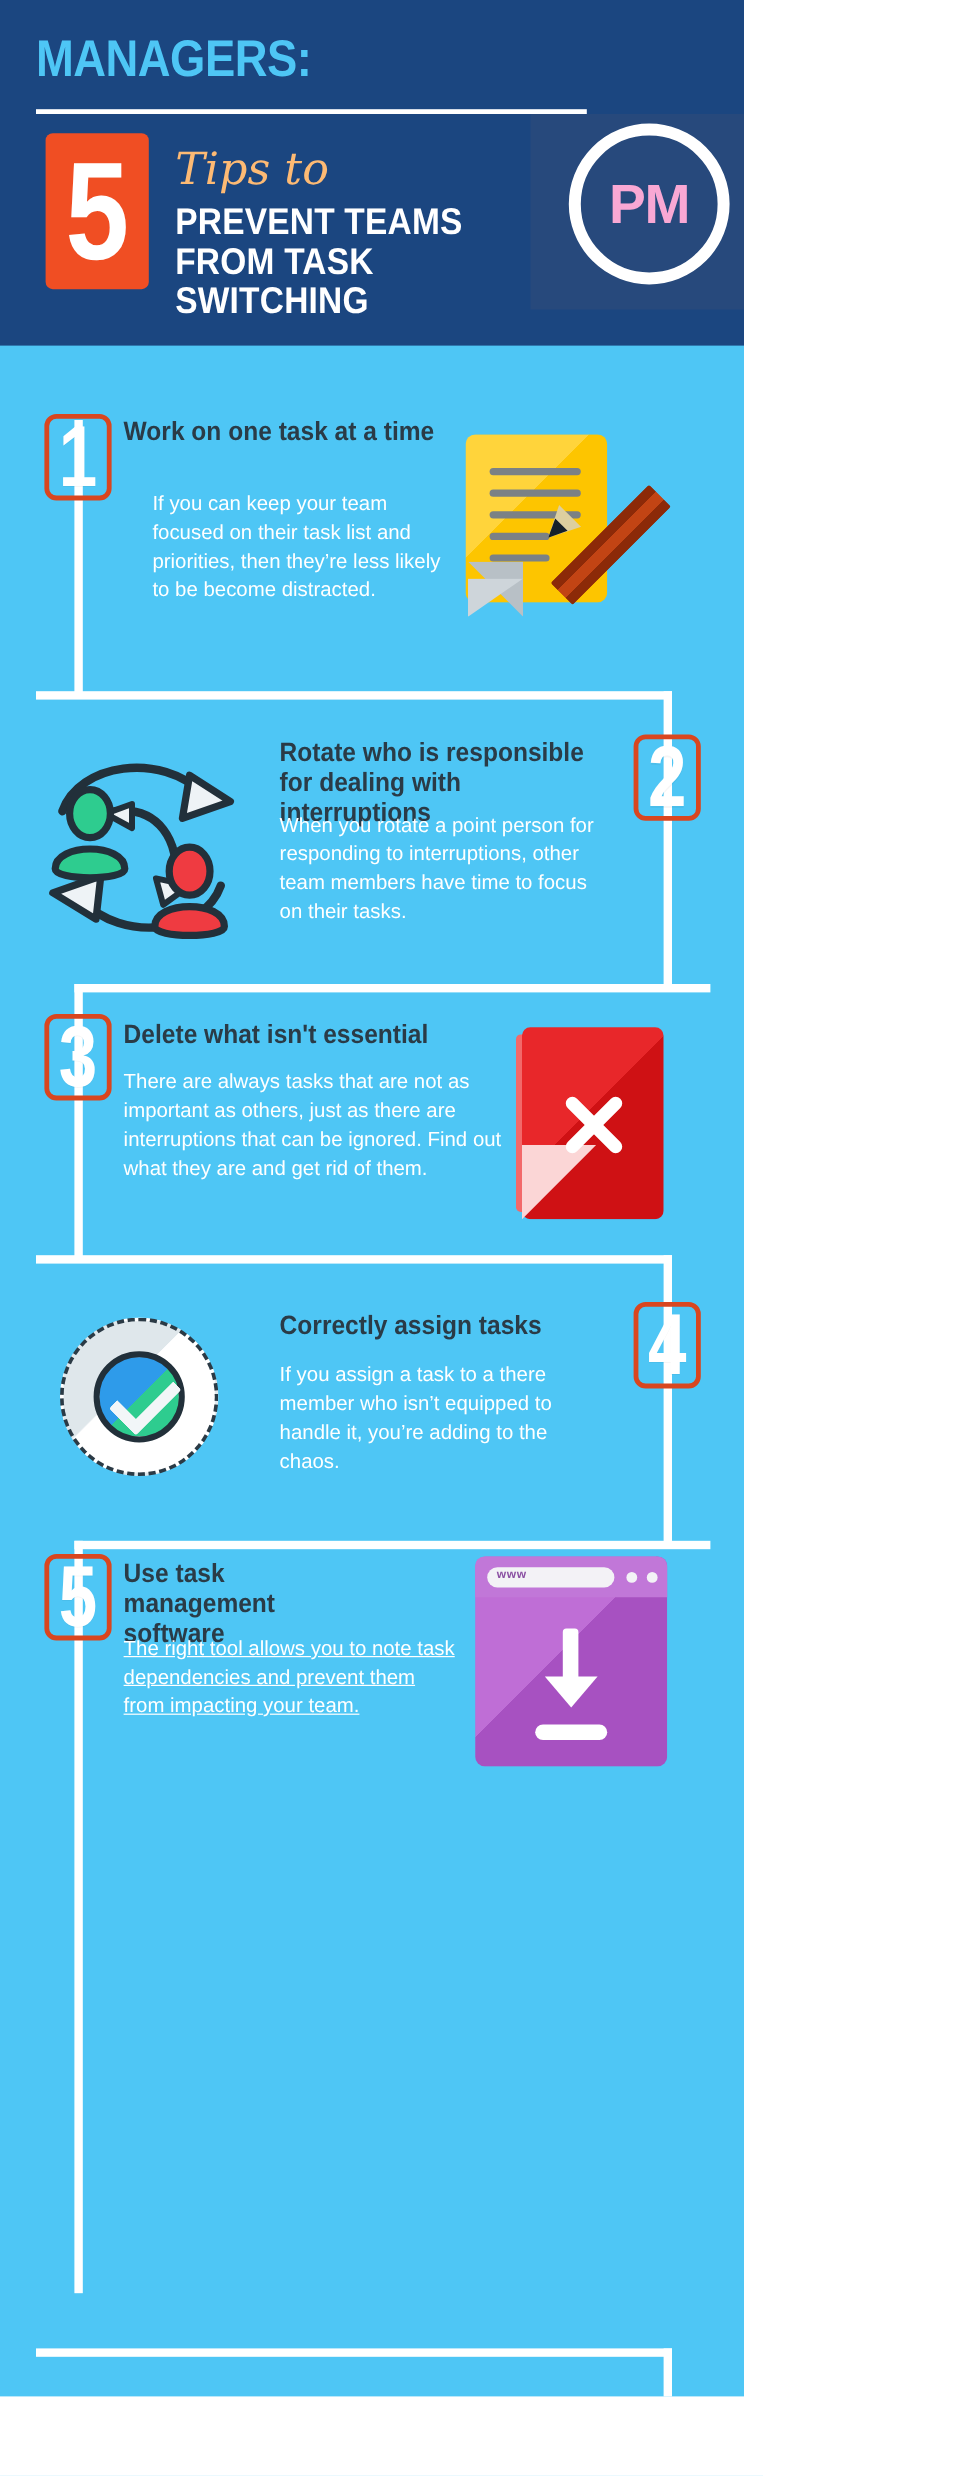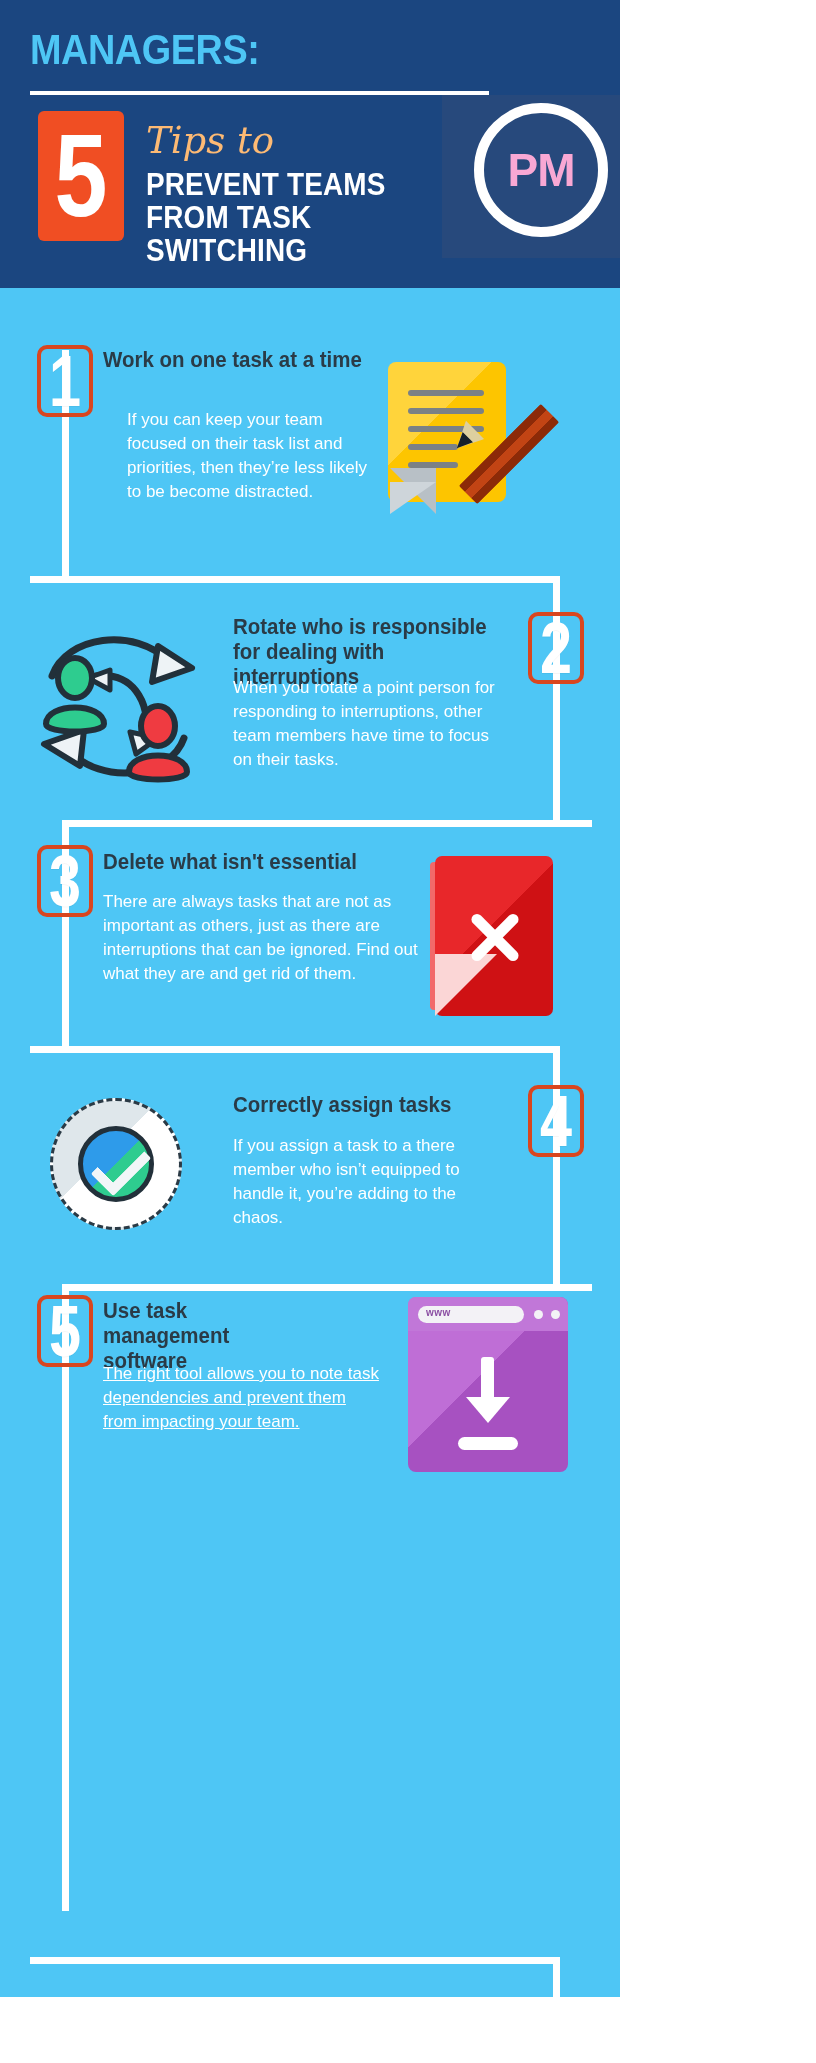--- a/index.html
+++ b/index.html
@@ -326,21 +326,21 @@
     </div>
   </div>
 
   <div class="step">
     <div class="badge" style="left:37px;top:1295px;"></div>
     <div class="badge-num" style="left:37px;top:1295px;">5</div>
 
     <div class="step-title" style="left:103px;top:1298px;width:230px;">Use task management software</div>
     <div class="step-body" style="left:103px;top:1362px;width:280px;text-decoration:underline;">The right tool allows you to note task dependencies and prevent them from impacting your team.</div>
 
-    <div class="icon" style="left:408px;top:1297px;width:160px;height:175px;">
+    <div class="icon" style="left:396px;top:1297px;width:160px;height:175px;">
       <div class="win" style="left:0;top:0;"></div>
       <div class="win-bar"></div>
       <div class="win-url"></div>
       <div class="win-www">www</div>
       <div class="win-dot" style="left:126px;"></div>
       <div class="win-dot" style="left:143px;"></div>
       <div class="dl-stem" style="left:73px;top:60px;"></div>
       <div class="dl-head" style="left:58px;top:100px;"></div>
       <div class="dl-base" style="left:50px;top:140px;"></div>
     </div>

